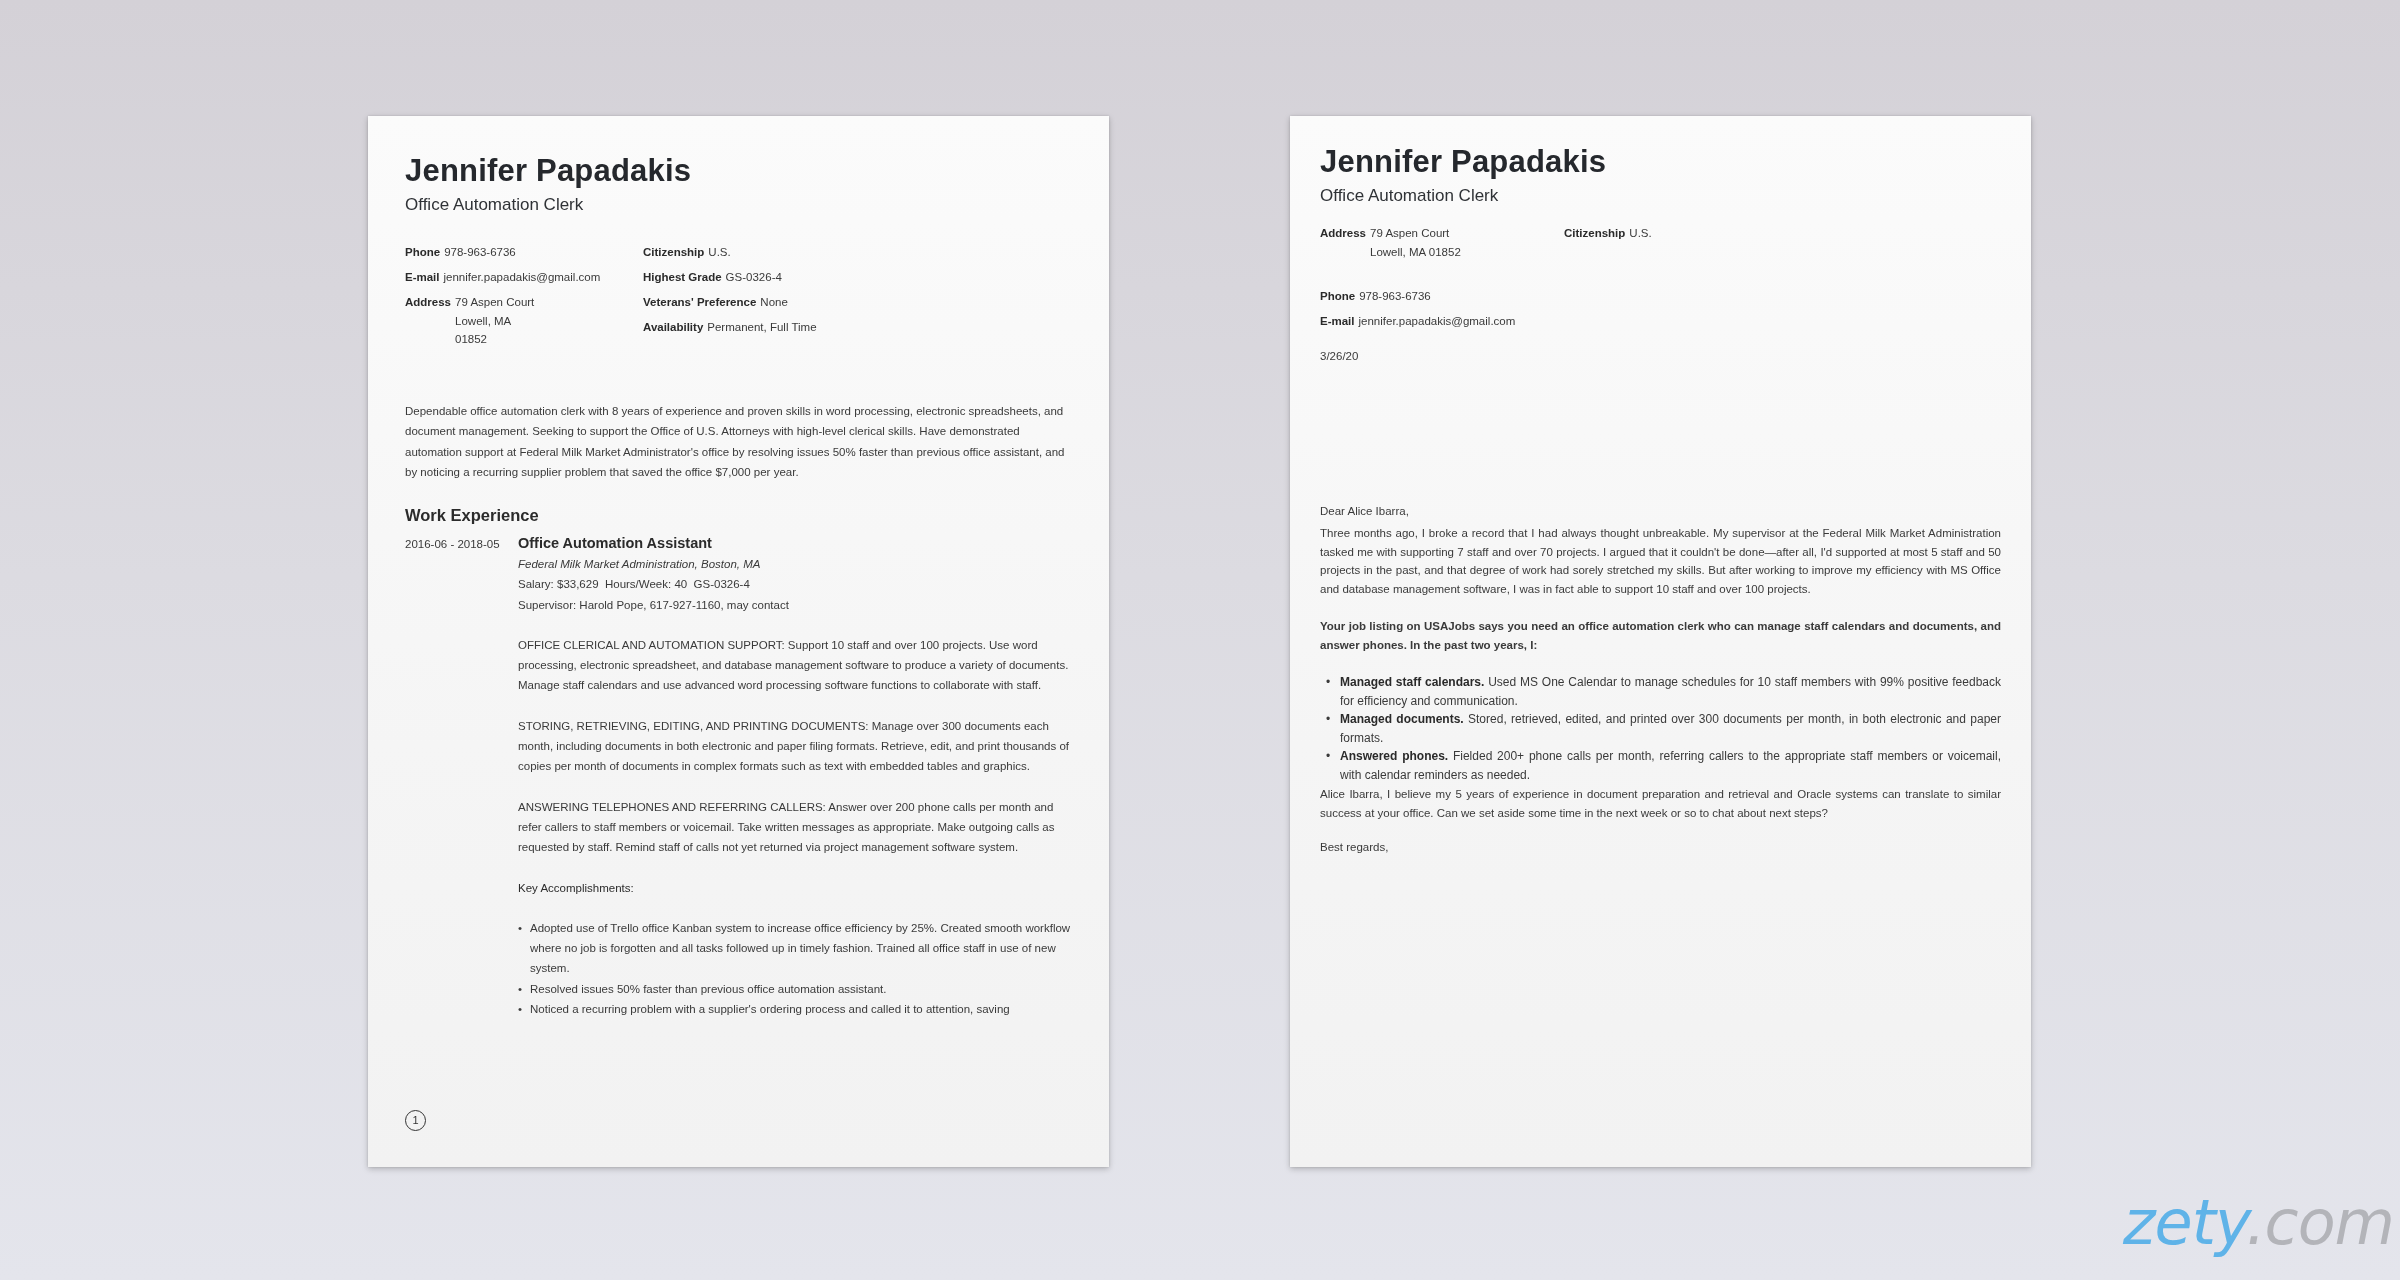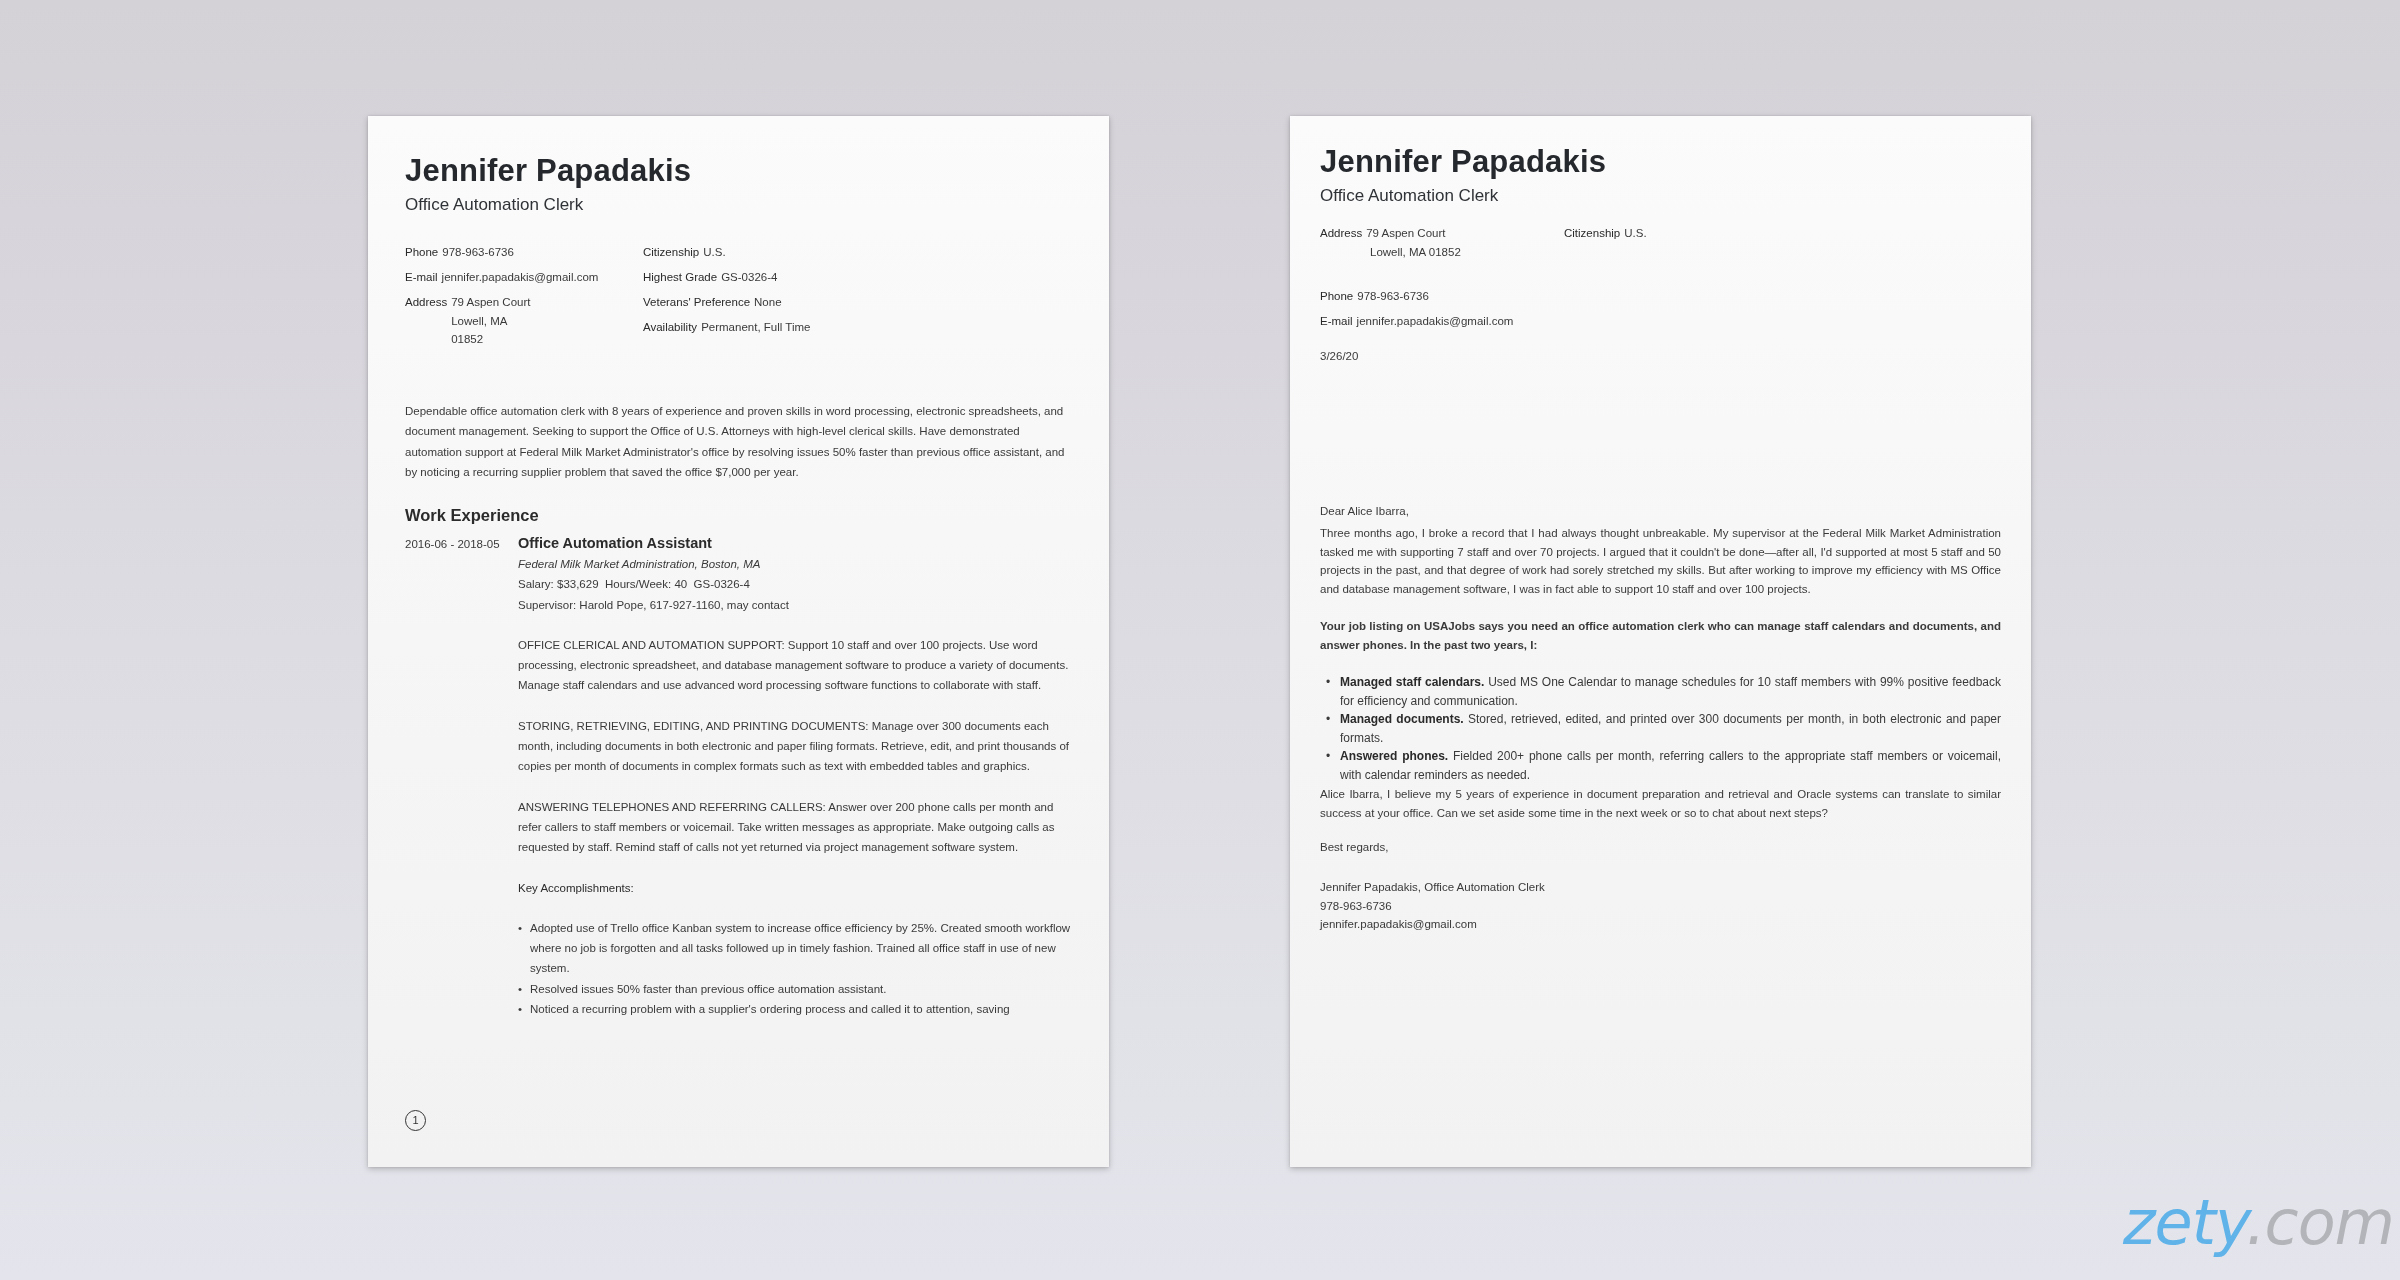--- a/index.html
+++ b/index.html
@@ -12,21 +12,21 @@
     position: absolute; top: 116px; width: 741px; height: 1051px;
     background: linear-gradient(180deg, #fbfbfb 0%, #f5f5f5 60%, #f2f2f2 100%);
     box-shadow: 0 2px 6px rgba(0,0,0,0.22), 0 0 2px rgba(0,0,0,0.12);
     box-sizing: border-box;
   }
   #resume { left: 368px; }
   #cover { left: 1290px; }
 
   .name { position: absolute; font-weight: bold; font-size: 31px; color: #25282d; letter-spacing: 0.2px; margin: 0; }
   .title { position: absolute; font-size: 17px; color: #2f3236; margin: 0; }
-  .lbl { font-weight: normal; color: #2a2a2a; }
+  .lbl { font-weight: bold; color: #2a2a2a; }
   .small { font-size: 11.5px; color: #3a3a3a; }
 
   
   #resume .name { left: 37px; top: 37px; }
   #resume .title { left: 37px; top: 79px; }
   .info-col { position: absolute; top: 124px; }
   .info-row { font-size: 11.5px; line-height: 25px; white-space: nowrap; }
   .info-row .val { color: #3a3a3a; margin-left: 4px; }
   .addr-block { display: inline-block; vertical-align: top; margin-left: 4px; line-height: 18.5px; padding-top: 3px; }
   .summary { position: absolute; left: 37px; top: 285px; width: 670px; font-size: 11.5px; line-height: 20.3px; color: #3a3a3a; margin: 0; }
@@ -131,20 +131,15 @@
 
   <ul class="c-list" style="top:557px;">
     <li><b>Managed staff calendars.</b><span> Used MS One Calendar to manage schedules for 10 staff members with 99% positive feedback for efficiency and communication.</span></li>
     <li><b>Managed documents.</b><span> Stored, retrieved, edited, and printed over 300 documents per month, in both electronic and paper formats.</span></li>
     <li><b>Answered phones.</b><span> Fielded 200+ phone calls per month, referring callers to the appropriate staff members or voicemail, with calendar reminders as needed.</span></li>
   </ul>
 
   <p class="c-text" style="top:669px;">Alice Ibarra, I believe my 5 years of experience in document preparation and retrieval and Oracle systems can translate to similar success at your office. Can we set aside some time in the next week or so to chat about next steps?</p>
   <div class="c-block" style="top:725px;">Best regards,</div>
 
-  <div class="c-block" style="top:762px;">
-    <div class="c-row">Jennifer Papadakis, Office Automation Clerk</div>
-    <div class="c-row">978-963-6736</div>
-    <div class="c-row">jennifer.papadakis@gmail.com</div>
-  </div>
 </div>
 
 <div class="logo"><span class="z">zety</span><span class="c">.com</span></div>
 
 </body></html>

